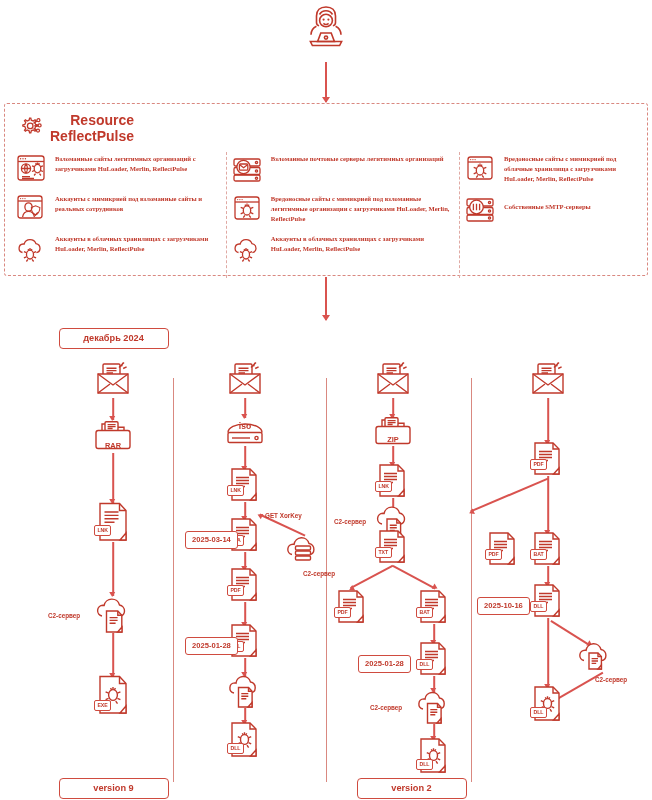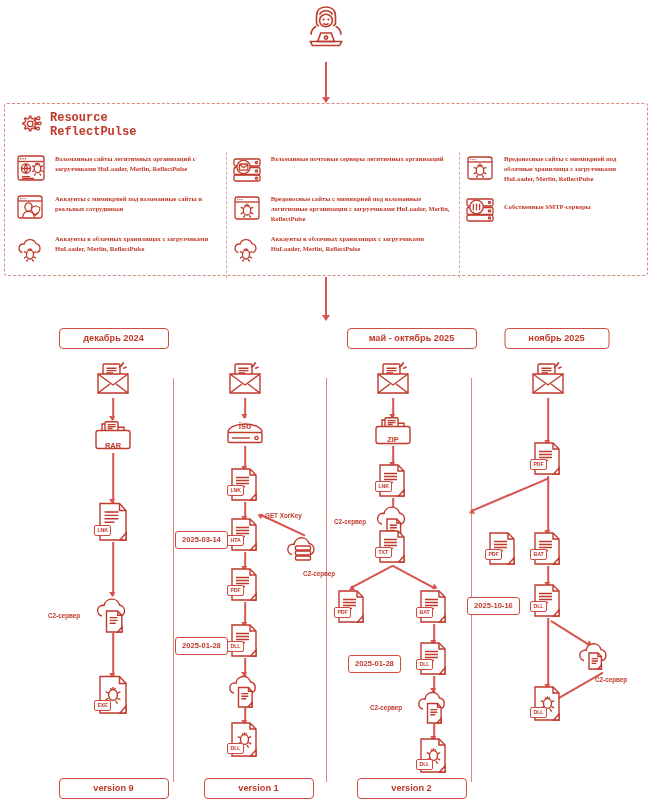--- a/index.html
+++ b/index.html
@@ -31,22 +31,22 @@
     border-top:6px solid #d9534f;
   }
 
   
   .rd-panel {
     position:absolute; left:4px; top:103px; width:644px; height:173px;
     border:1px dashed #d98880; border-radius:3px;
   }
   .rd-head { position:absolute; left:12px; top:8px; display:flex; align-items:center; gap:7px; }
   .rd-head-text {
-    font-family:Liberation Mono, monospace;
-    font-weight:bold; font-size:12px; line-height:1.15; color:#c0392b;
+    font-family:Liberation Sans, sans-serif;
+    font-weight:bold; font-size:14px; line-height:1.15; color:#c0392b;text-align:right;
   }
   .rd-cols { position:absolute; left:10px; top:48px; right:8px; display:flex; }
   .rd-col { position:relative; padding-right:10px; }
   .rd-col.c1 { width:222px; }
   .rd-col.c2 { width:240px; }
   .rd-col.c3 { width:180px; }
   .rd-col.c1:after, .rd-col.c2:after {
     content:""; position:absolute; right:4px; top:0; bottom:-6px;
     border-left:1px dashed #e0a9a3;
   }
@@ -103,21 +103,21 @@
   .diag { position:absolute; height:1.6px; background:#d9534f; transform-origin:0 50%; }
   .diag:after{
     content:""; position:absolute; right:-2px; top:-2.7px;
     border-top:3.4px solid transparent; border-bottom:3.4px solid transparent;
     border-left:5px solid #d9534f;
   }
   .tag {
     position:absolute; border:1.2px solid #cf4b3f; border-radius:3px;
     font-family:"Liberation Sans", sans-serif; font-weight:bold;
     font-size:7.6px; color:#c0392b; background:#fff;
-    padding:3px 6px 4px; white-space:nowrap; transform:translateY(-50%);
+    padding:3px 6px 4px; white-space:nowrap; transform:translateY(-50%);margin-left:10px;
   }
   .cap {
     position:absolute; font-family:"Liberation Sans", sans-serif;
     font-weight:bold; font-size:6.3px; color:#c0392b; white-space:nowrap;
   }
   .ftag {
     position:absolute; left:-1px; bottom:6px;
     border:1.1px solid #cf4b3f; background:#fff; border-radius:2px;
     font-family:"Liberation Sans", sans-serif; font-weight:bold;
     font-size:5.2px; line-height:1; color:#c0392b; padding:1.6px 2.4px 1.8px;
@@ -486,25 +486,23 @@
             <path d="M4 1h18L28 7v27H4z" fill="#fff"></path>
             <path d="M22 1v6h6"></path>
             <ellipse cx="16.5" cy="17.5" rx="4" ry="4.9"></ellipse>
             <path d="M16.5 12.6v-2.4M14.2 11.3l1.2 1.6M18.8 11.3l-1.2 1.6M12.5 15.9l-2.7-1.2M12.5 20.7l-2.7 1.2M20.5 15.9l2.7-1.2M20.5 20.7l2.7 1.2M14 23.2l-1.6 2.4M19 23.2l1.6 2.4"></path>
             <path d="M28 28l-5.5 6H28z" fill="#fff"></path>
           </svg>
           <span class="ftag">DLL</span>
         </div>
       </div>
 
-      <div class="pill ver-pill">version 1</div>
     </div>
 
     <div class="col i2">
-      <div class="pill hdr-pill w2">май - октябрь 2025</div>
 
       <div class="node" style="left:63px; top:34px;">
         <svg width="40" height="34" viewBox="0 0 40 34" fill="none" stroke="#c0392b" stroke-width="1.4">
           <rect x="10" y="2" width="17" height="13" rx="1.2" fill="#fff"></rect>
           <path d="M13.5 6.2h10M13.5 8.6h10M13.5 11h6.5"></path>
           <path d="M26 5.5 31 .6M28.6 4.4l1.2-3.6M30.2 6.5l3.4-1.6"></path>
           <path d="M5 12h30v19H5z" fill="#fff"></path>
           <path d="M5 12l15 11 15-11"></path>
           <path d="M5 31l12-9M35 31l-12-9"></path>
         </svg>
@@ -627,21 +625,20 @@
             <path d="M28 28l-5.5 6H28z" fill="#fff"></path>
           </svg>
           <span class="ftag">DLL</span>
         </div>
       </div>
 
       <div class="pill ver-pill">version 2</div>
     </div>
 
     <div class="col i3">
-      <div class="pill hdr-pill w3">ноябрь 2025</div>
 
       <div class="node" style="left:73px; top:34px;">
         <svg width="40" height="34" viewBox="0 0 40 34" fill="none" stroke="#c0392b" stroke-width="1.4">
           <rect x="10" y="2" width="17" height="13" rx="1.2" fill="#fff"></rect>
           <path d="M13.5 6.2h10M13.5 8.6h10M13.5 11h6.5"></path>
           <path d="M26 5.5 31 .6M28.6 4.4l1.2-3.6M30.2 6.5l3.4-1.6"></path>
           <path d="M5 12h30v19H5z" fill="#fff"></path>
           <path d="M5 12l15 11 15-11"></path>
           <path d="M5 31l12-9M35 31l-12-9"></path>
         </svg>

